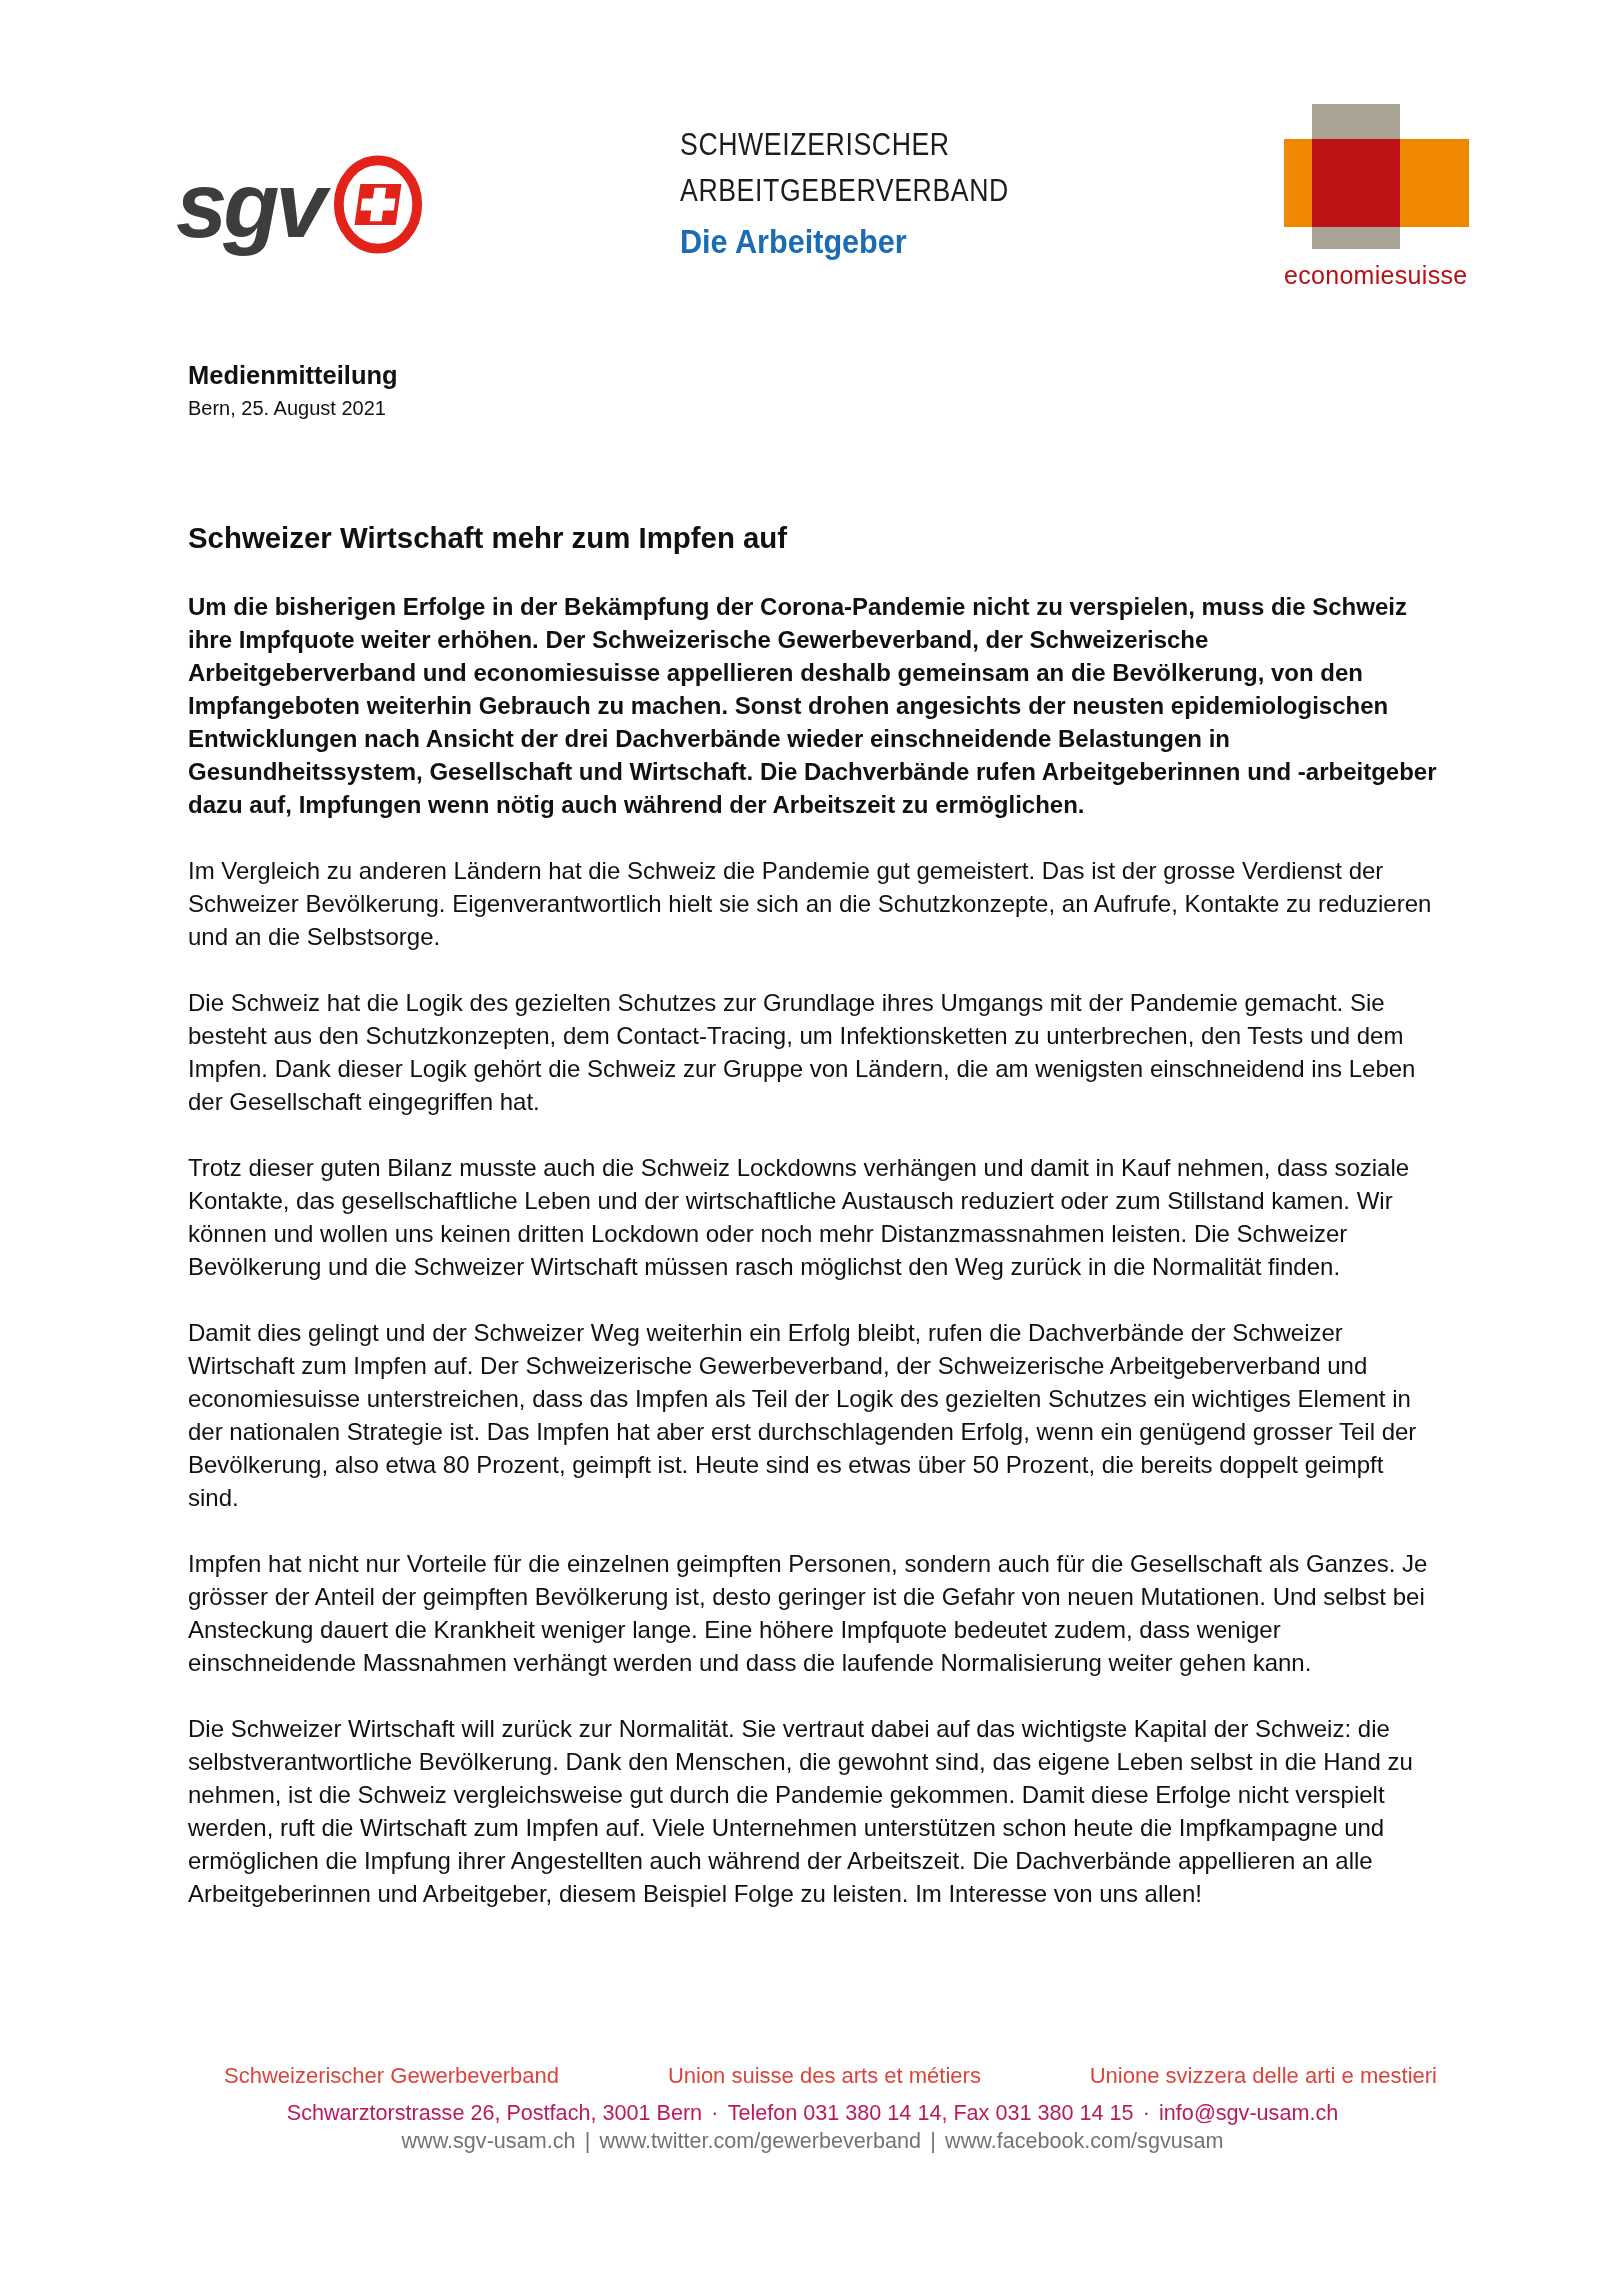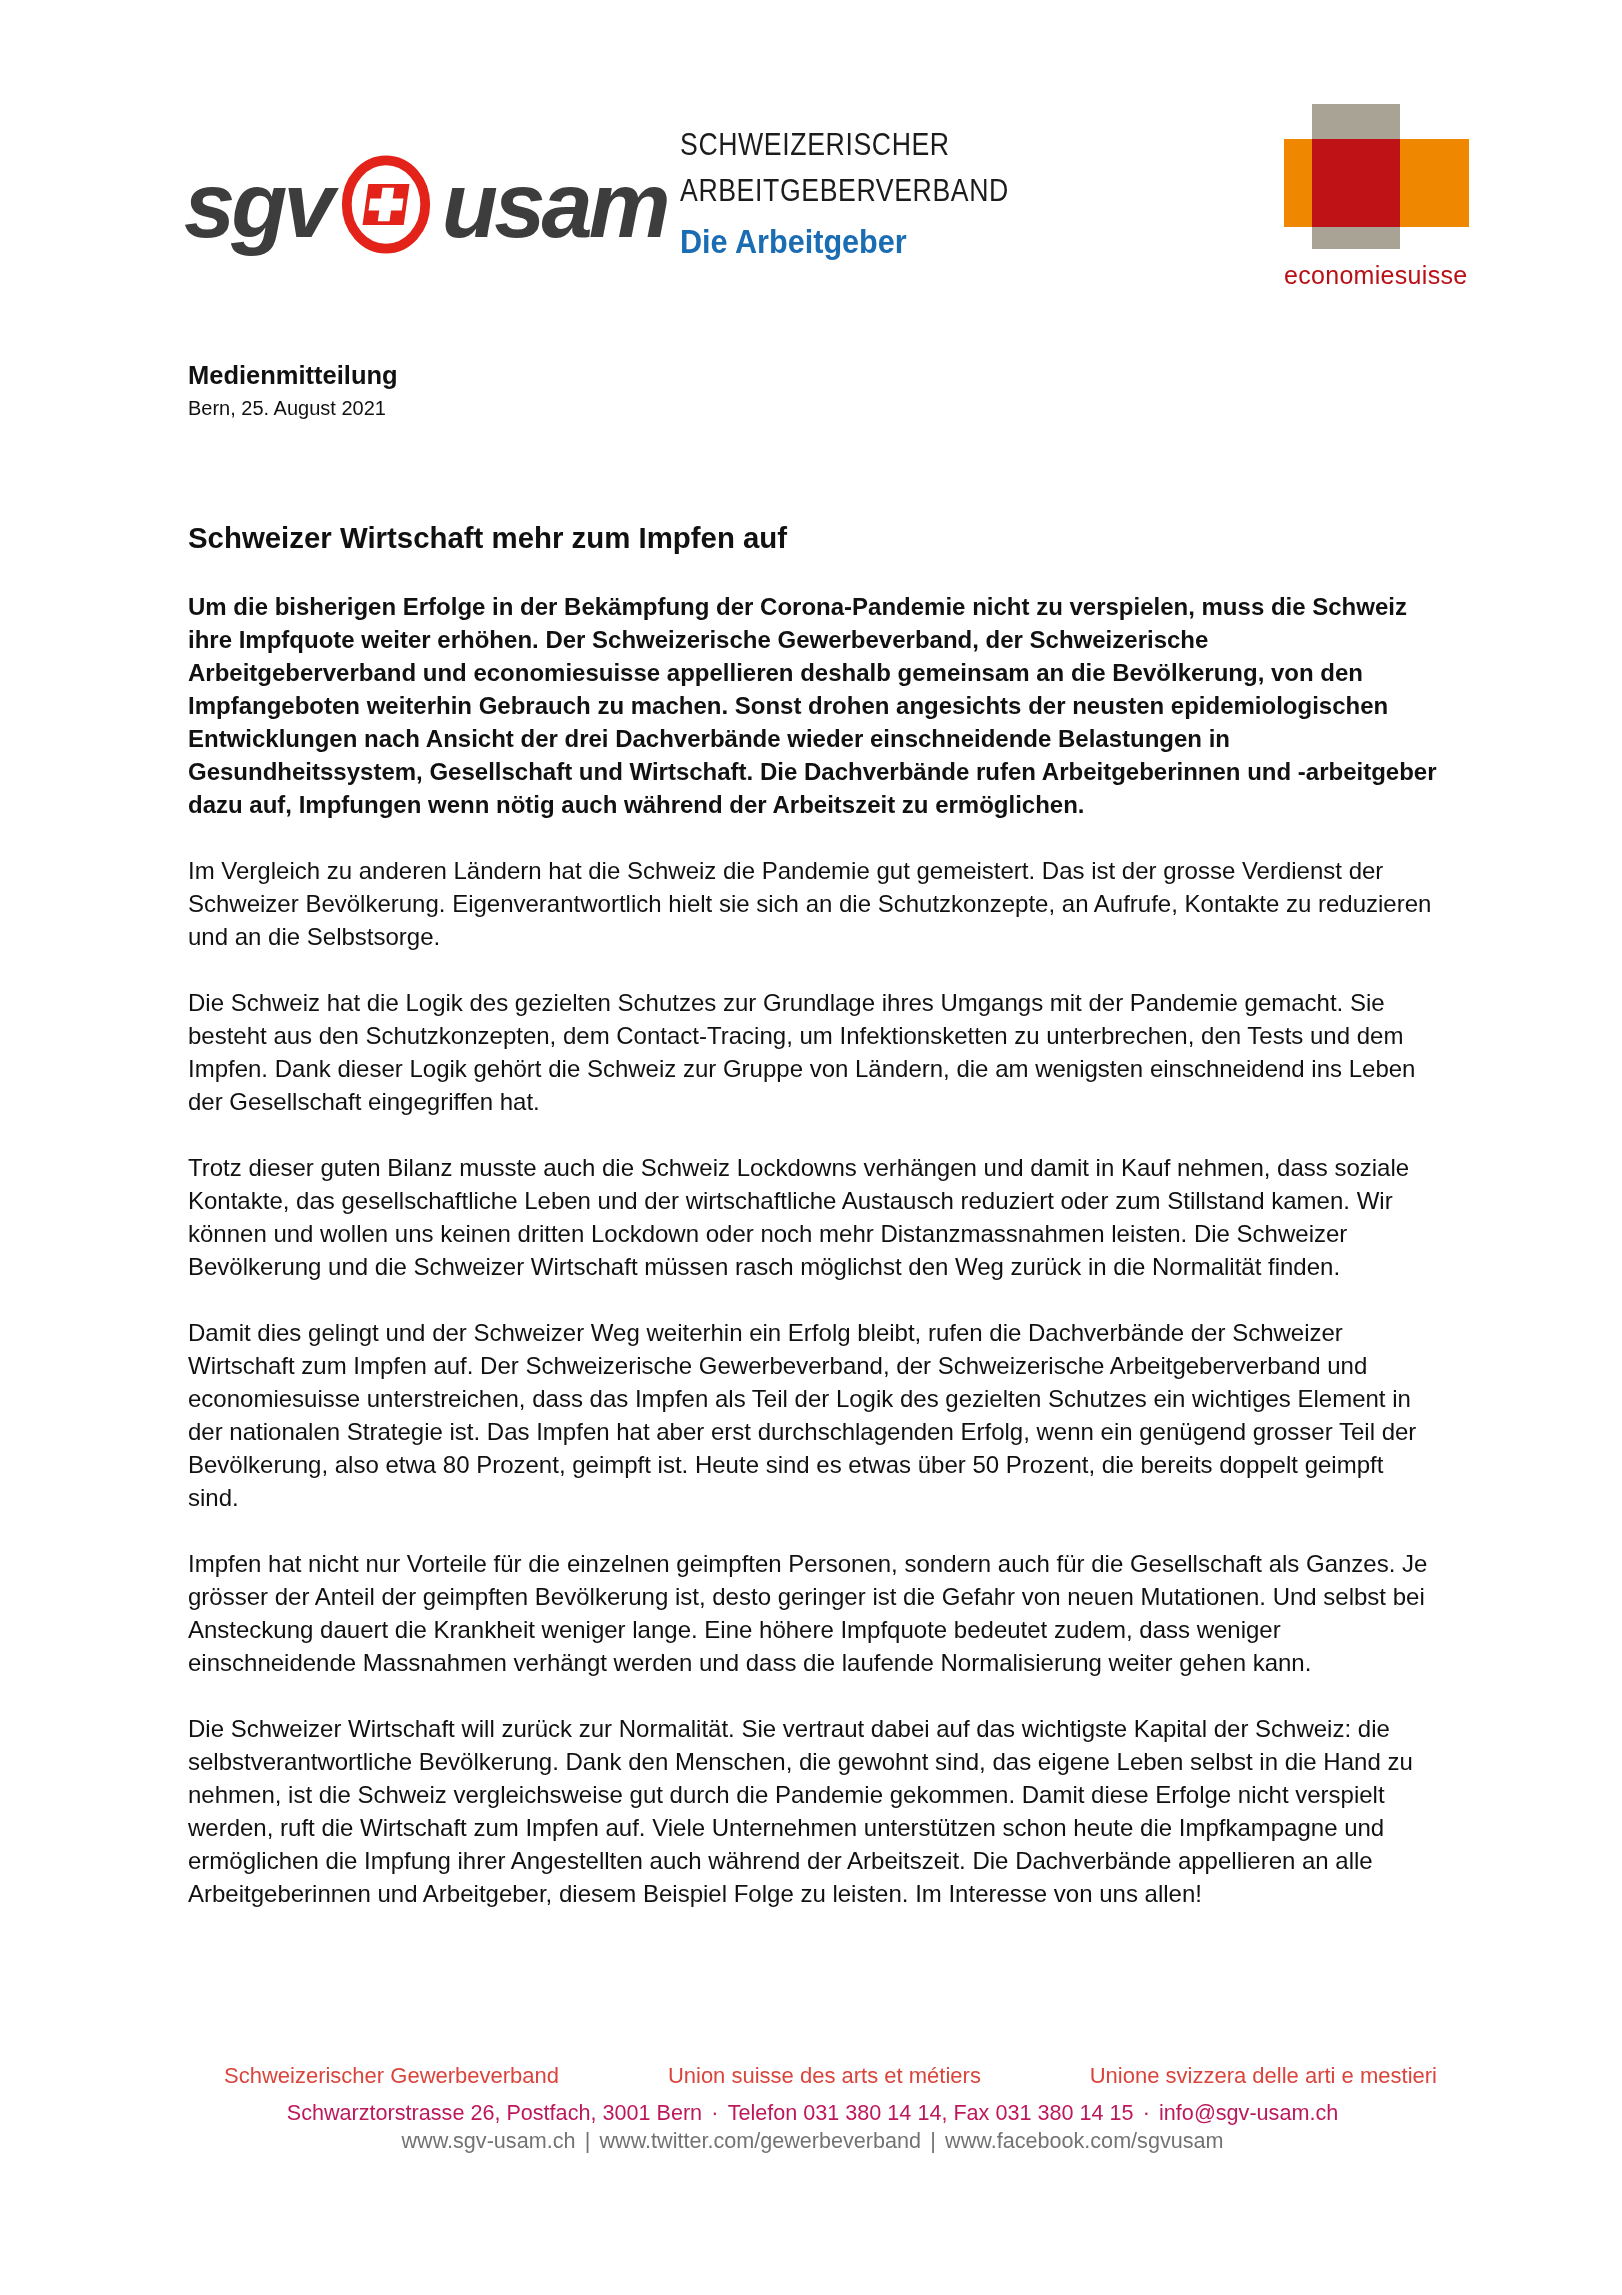--- a/index.html
+++ b/index.html
@@ -4,21 +4,21 @@
 <title>Document</title>
 <style>
   html,body { margin:0; padding:0; background:#ffffff; }
   .page {
     position:relative; width:1622px; height:2295px; background:#ffffff;
     font-family:"Liberation Sans","DejaVu Sans",sans-serif; color:#111;
     overflow:hidden;
   }
 
   
-  .logo-sgv { position:absolute; left:184px; top:149px; display:flex; align-items:center; }
+  .logo-sgv { position:absolute; left:176px; top:149px; display:flex; align-items:center; }
   .sgv-text { font-size:92px; font-weight:bold; font-style:italic; color:#3d3d3d; letter-spacing:-3.9px; line-height:1; }
   .sgv-cross { width:98px; height:111px; margin:0 6.5px; }
 
   .logo-sav { position:absolute; left:680px; top:122px; }
   .sav-line { font-size:31px; letter-spacing:0.7px; color:#1c1c1c; line-height:46px;
               transform:scaleX(.86); transform-origin:left; white-space:nowrap; }
   .sav-claim { margin-top:6.5px; font-size:34px; font-weight:bold; line-height:41px;
                color:var(--arbeitgeber-blue,#1b6db3); transform:scaleX(.9); transform-origin:left; white-space:nowrap; }
 
   .logo-eco { position:absolute; left:1252px; top:103px;padding-left:32px; }
@@ -54,21 +54,20 @@
     <div class="logo-sgv">
       <span class="sgv-text">sgv</span>
       <svg class="sgv-cross" viewBox="0 0 100 110" aria-hidden="true">
         <ellipse cx="50" cy="55" rx="40" ry="45" fill="none" stroke="#e32219" stroke-width="10"></ellipse>
         <g transform="translate(50 55) skewX(-8) translate(-50 -55)">
           <rect x="29" y="34" width="42" height="42" fill="#e32219"></rect>
           <rect x="44" y="38" width="12" height="34" fill="#ffffff"></rect>
           <rect x="33" y="49" width="34" height="12" fill="#ffffff"></rect>
         </g>
       </svg>
-      <span class="sgv-text">usam</span>
     </div>
 
     <div class="logo-sav">
       <div class="sav-line">SCHWEIZERISCHER</div>
       <div class="sav-line">ARBEITGEBERVERBAND</div>
       <div class="sav-claim">Die Arbeitgeber</div>
     </div>
 
     <div class="logo-eco">
       <div class="eco-mark">

